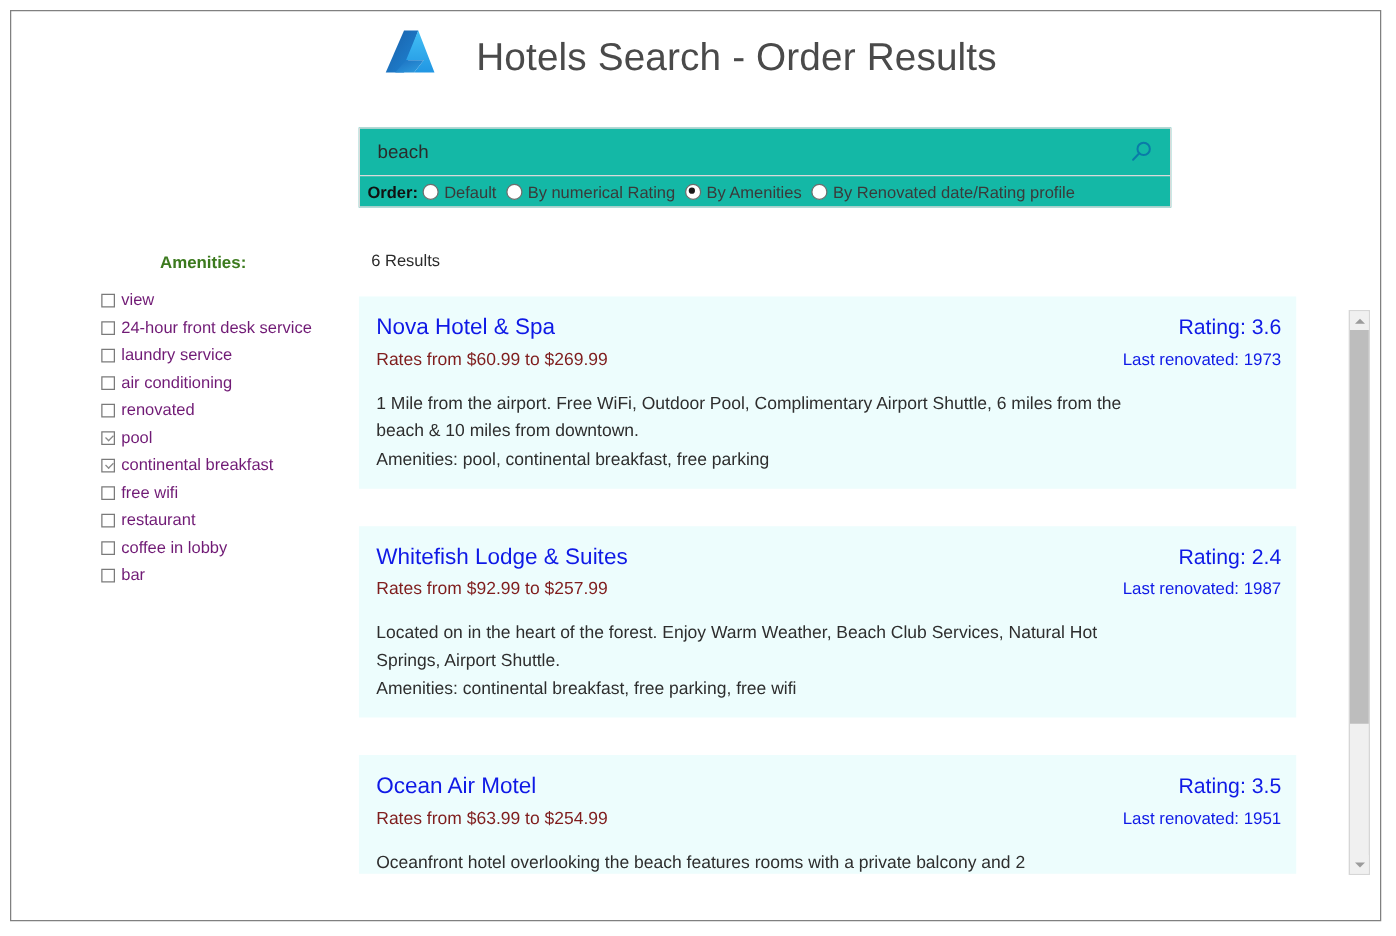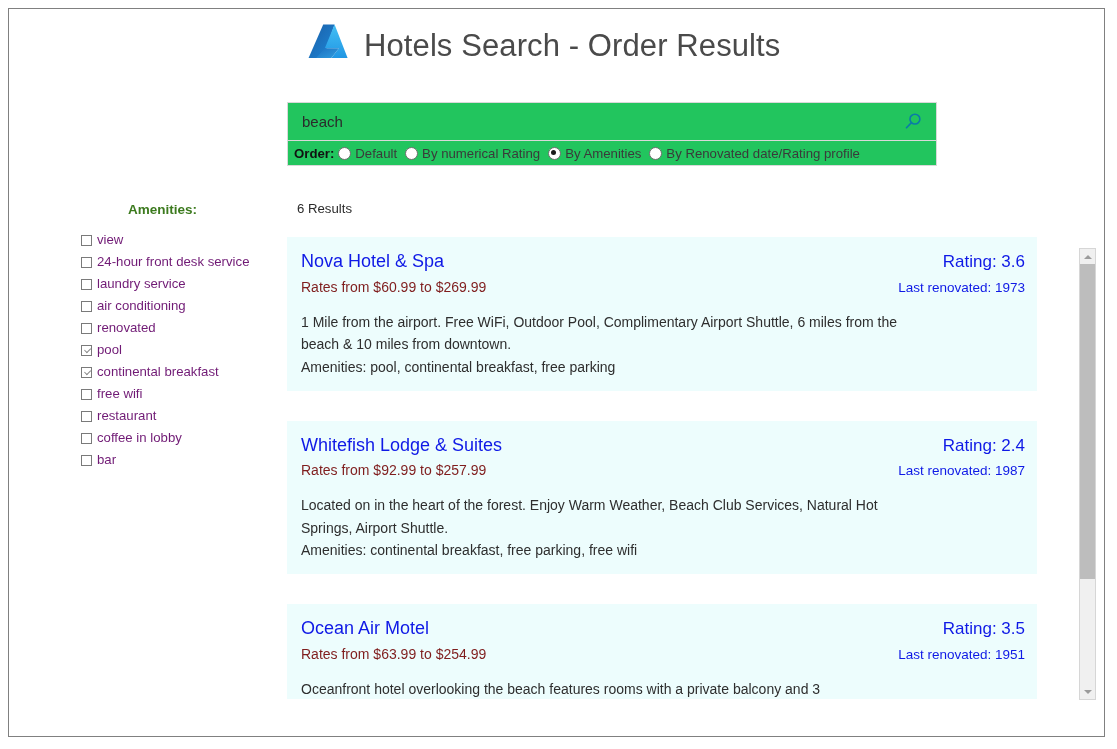--- a/index.html
+++ b/index.html
@@ -28,21 +28,21 @@
     overflow: hidden;
   }
 
   
   .header {
     position: absolute;
     left: 292px;
     top: 7px;
     display: flex;
     align-items: center;
-    gap: 11px;
+    gap: 28px;
   }
   .logo {
     width: 52px;
     height: 58px;
     display: block;
     flex: 0 0 auto;
   }
   .app-title {
     font-size: 31px;
     font-weight: 400;
@@ -52,21 +52,21 @@
     line-height: 1;
   }
 
   
   .search-panel {
     position: absolute;
     left: 278px;
     top: 93px;
     width: 650px;
     border: 1px solid #d9d9d9;
-    background: #22c55e;
+    background: #14b8a6;
     box-sizing: border-box;
   }
   .search-row {
     height: 38px;
     display: flex;
     align-items: center;
     border-bottom: 1px solid #d9d9d9;
     padding: 0 10px 0 14px;
     box-sizing: border-box;
   }
@@ -452,21 +452,21 @@
 
       <div class="result-card">
         <div class="card-line">
           <a class="hotel-name">Ocean Air Motel</a>
           <span class="hotel-rating">Rating: 3.5</span>
         </div>
         <div class="card-line">
           <span class="hotel-rates">Rates from $63.99 to $254.99</span>
           <span class="hotel-renovated">Last renovated: 1951</span>
         </div>
-        <div class="hotel-desc">Oceanfront hotel overlooking the beach features rooms with a private balcony and 3</div>
+        <div class="hotel-desc">Oceanfront hotel overlooking the beach features rooms with a private balcony and 2</div>
         <div class="hotel-amenities"></div>
       </div>
 
     </div>
   </div>
 
   <div class="scrollbar">
     <div class="sb-btn up">
       <span class="sb-arrow up"></span>
     </div>

